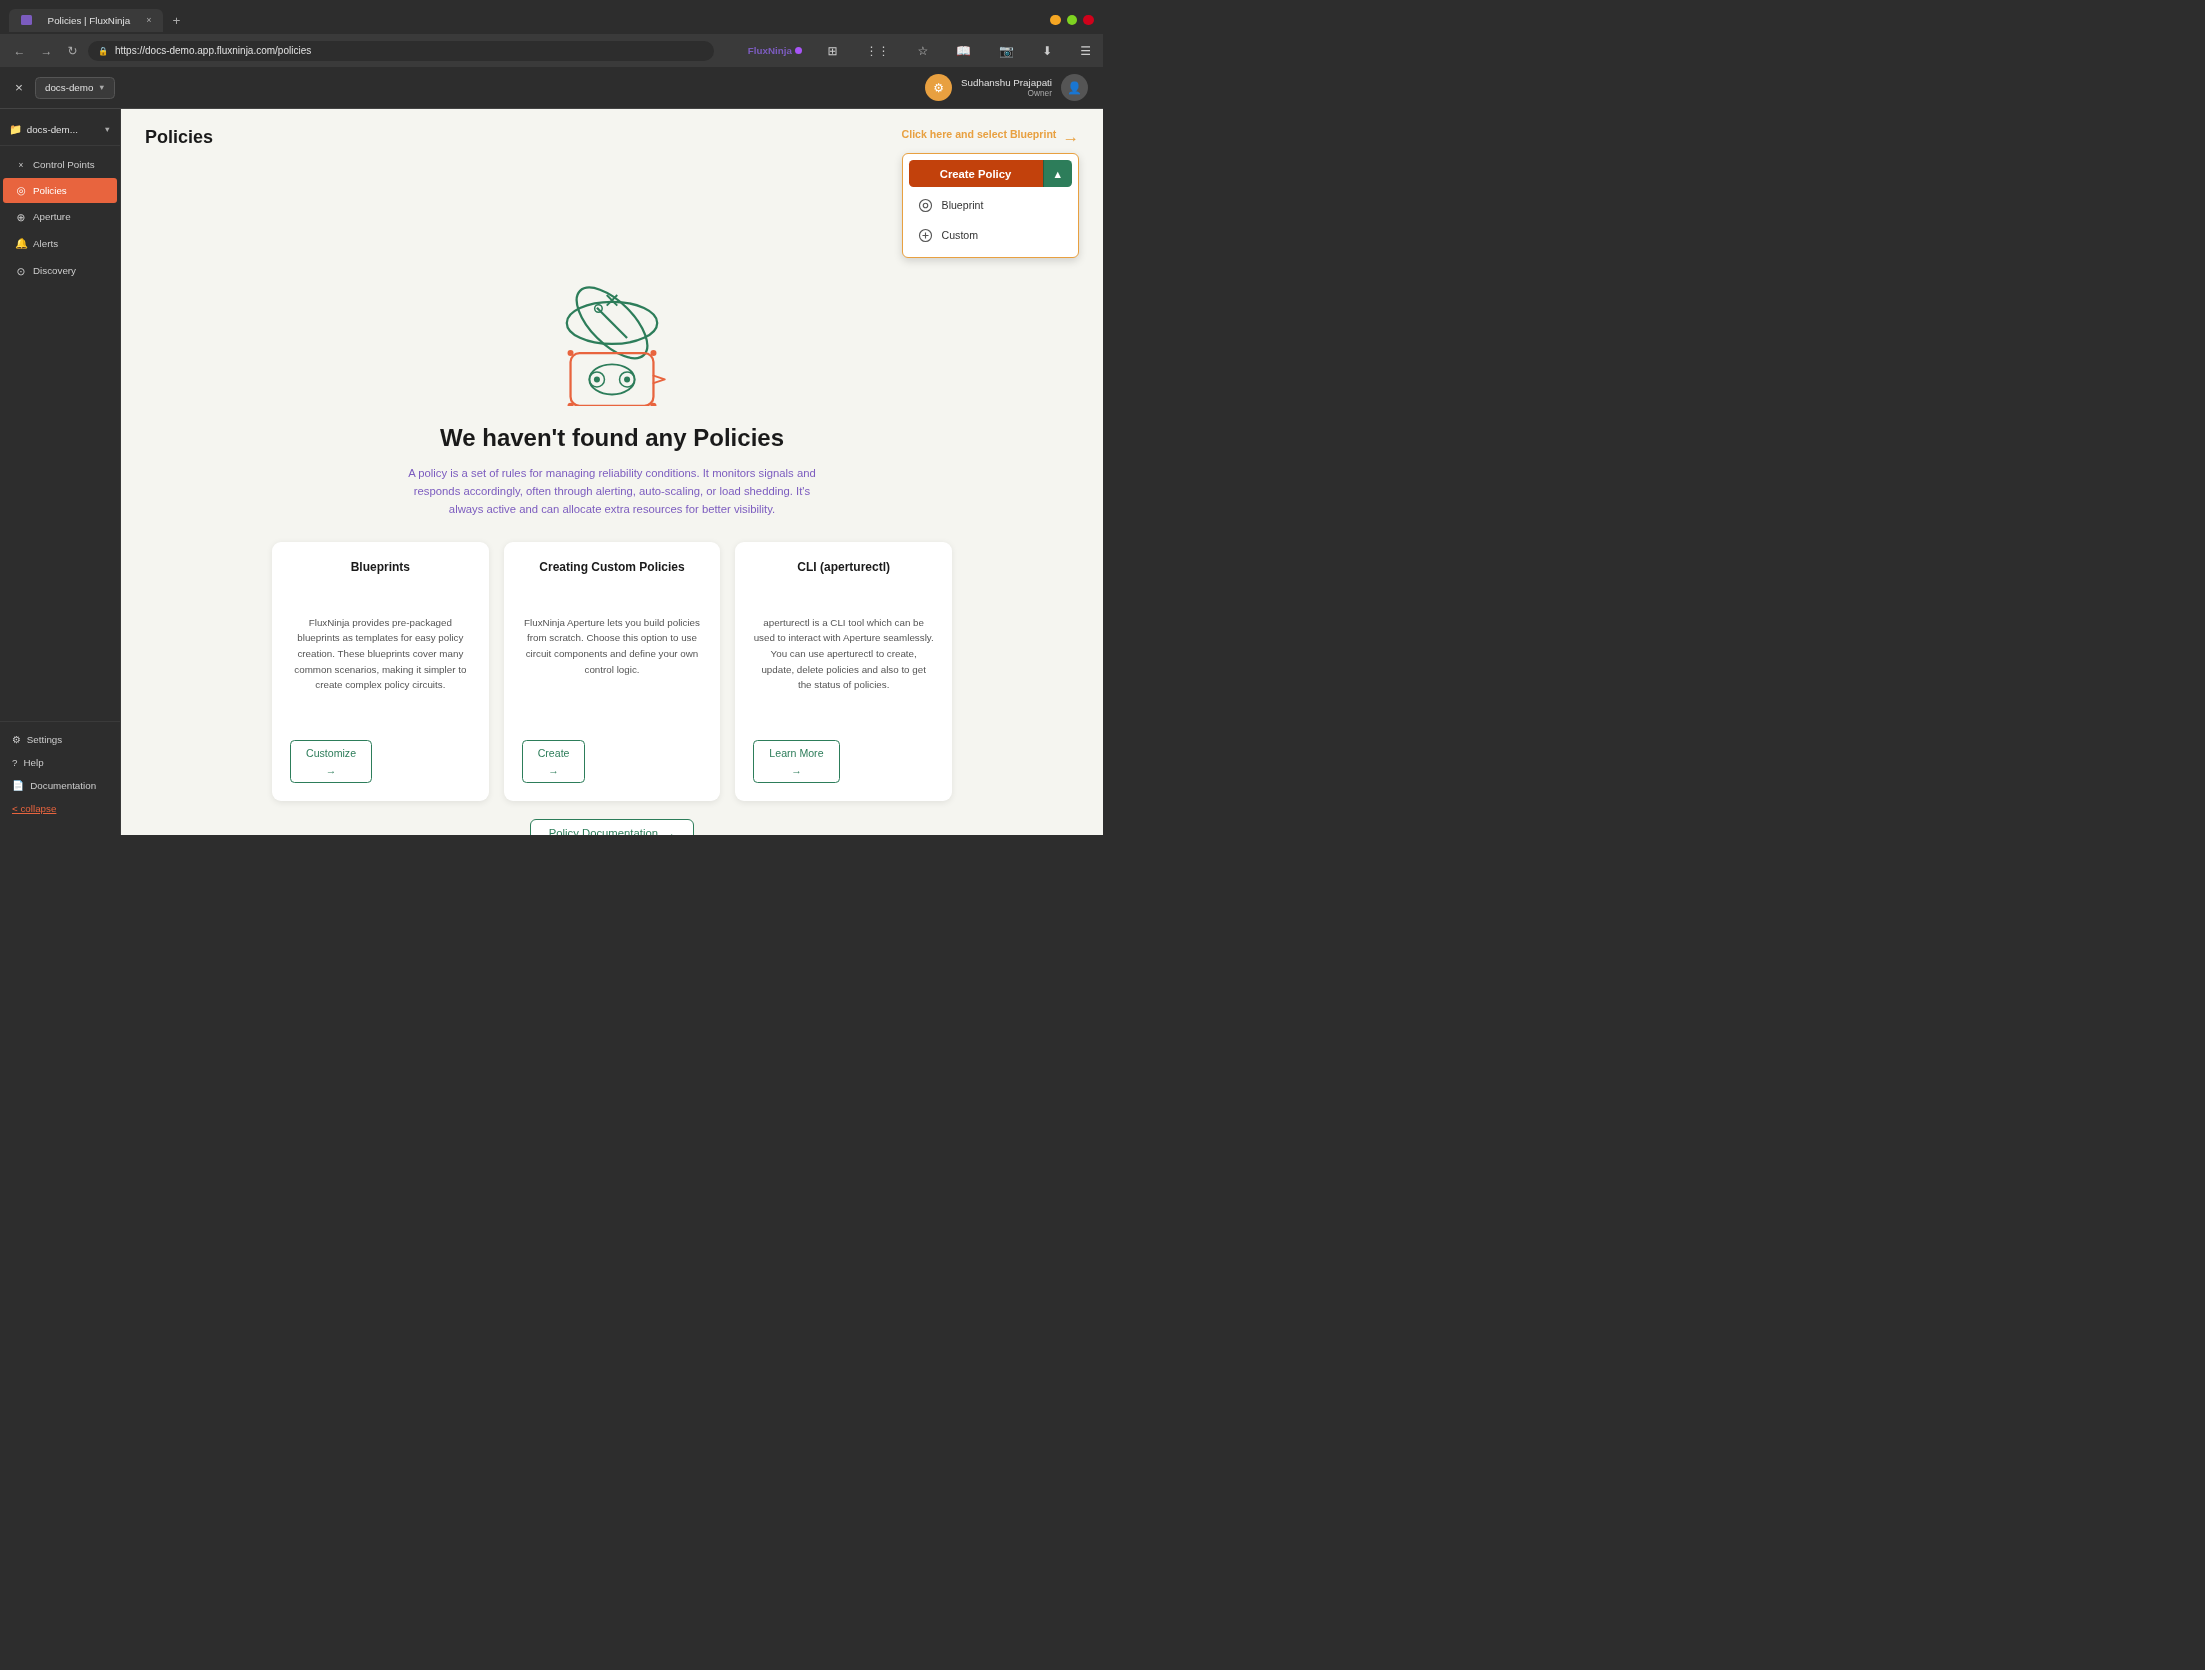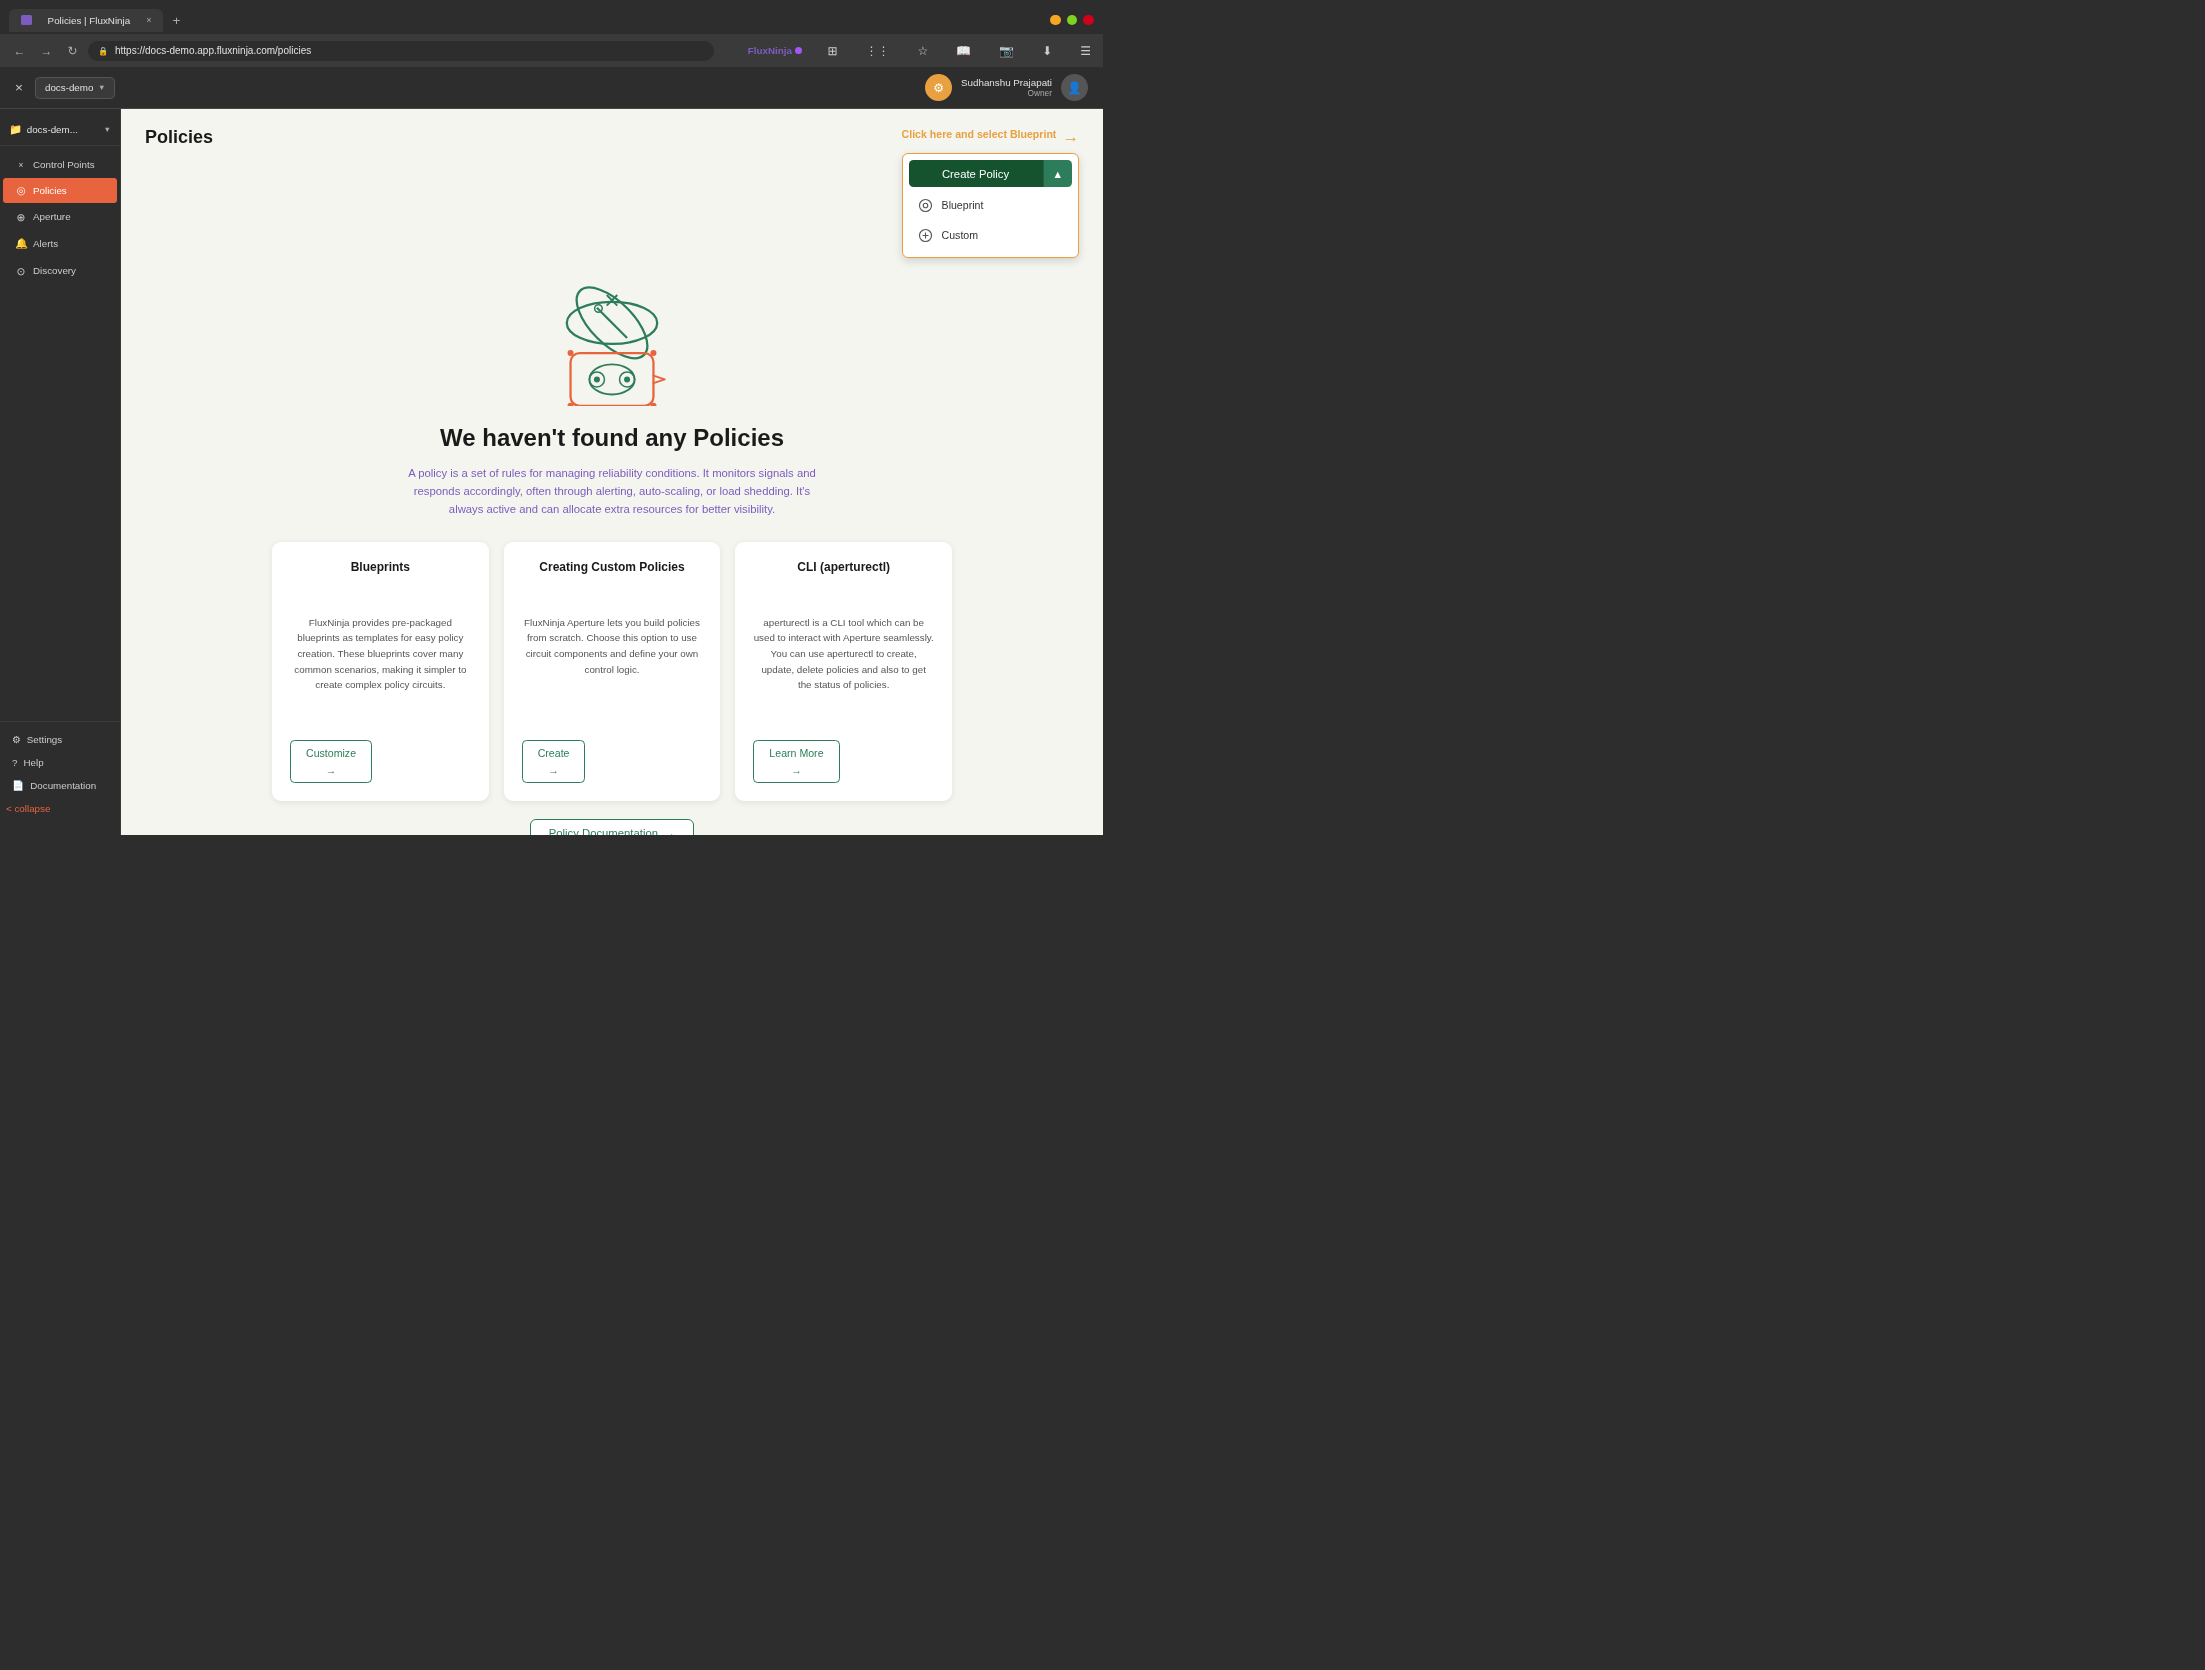--- a/index.html
+++ b/index.html
@@ -45,33 +45,33 @@
     .sidebar-workspace { padding: 4.5px 9px 9px; display: flex; align-items: center; gap: 4.5px; color: #e0e0e0; font-size: 9.8px; cursor: pointer; border-bottom: 0.8px solid #3a3a3a; margin-bottom: 6px; }
     .sidebar-folder-icon { color: #e8643e; font-size: 10.6px; }
     .sidebar-workspace-caret { color: #aaa; font-size: 7.6px; margin-left: auto; }
     .sidebar-nav { flex: 1; }
     .sidebar-item { display: flex; align-items: center; gap: 6px; padding: 6.8px 12px; color: #ccc; font-size: 9.8px; cursor: pointer; border-radius: 3px; margin: 0.8px 3px; }
     .sidebar-item.active { background: #e8643e; color: white; }
     .sidebar-item .item-icon { font-size: 10.6px; width: 12px; text-align: center; }
     .sidebar-item .item-x { font-size: 8.3px; }
     .sidebar-bottom { padding: 6px 0; border-top: 0.8px solid #3a3a3a; }
     .sidebar-bottom-item { display: flex; align-items: center; gap: 6px; padding: 6px 12px; color: #ccc; font-size: 9.8px; cursor: pointer; }
-    .sidebar-collapse { color: #e8643e; font-size: 9.8px; padding: 6px 6px; cursor: pointer; display: flex; align-items: flex-end; gap: 3px; }
+    .sidebar-collapse { color: #e8643e; font-size: 9.8px; padding: 6px 12px; cursor: pointer; display: flex; align-items: flex-end; gap: 3px; text-decoration: underline; }
 
     
     .main-content { flex: 1; background: #f5f5f0; overflow-y: auto; position: relative; }
     .main-header { padding: 18px 24px 12px; display: flex; align-items: flex-start; justify-content: space-between; }
     .page-title { font-size: 18px; font-weight: 600; color: #1a1a1a; }
 
     
     .create-policy-area { position: relative; }
     .create-policy-hint { color: #e8a040; font-weight: 600; font-size: 10.6px; display: flex; align-items: center; gap: 6px; margin-bottom: 6px; }
     .dropdown-container { border: 1.5px solid #e8a040; border-radius: 6px; background: white; padding: 6px; min-width: 151px; box-shadow: 0 3px 9px rgba(0,0,0,0.15); }
     .create-policy-btn-row { display: flex; align-items: center; margin-bottom: 3px; }
-    .create-policy-btn { background: #14532d; color: white; border: none; padding: 7.6px 15px; font-size: 11.3px; font-weight: 400; border-radius: 4.5px 0 0 4.5px; cursor: pointer; flex: 1; }
+    .create-policy-btn { background: #c2410c; color: white; border: none; padding: 7.6px 15px; font-size: 11.3px; font-weight: 700; border-radius: 4.5px 0 0 4.5px; cursor: pointer; flex: 1; }
     .create-policy-chevron { background: #2d7d5a; color: white; border: none; padding: 7.6px 9px; font-size: 10.6px; border-radius: 0 4.5px 4.5px 0; cursor: pointer; border-left: 0.8px solid #245f44; }
     .dropdown-menu { background: white; border-radius: 3px; }
     .dropdown-item { display: flex; align-items: center; gap: 9px; padding: 7.6px 9px; cursor: pointer; font-size: 10.6px; color: #333; border-radius: 3px; }
     .dropdown-item-icon { width: 15px; height: 15px; display: flex; align-items: center; justify-content: center; }
 
     
     .center-content { text-align: center; padding: 15px 30px 23px; }
     .hero-illustration { margin: 0 auto 18px; width: 196px; height: 121px; position: relative; }
     .empty-title { font-size: 24px; font-weight: 600; color: #1a1a1a; margin-bottom: 12px; }
     .empty-description { font-size: 11.3px; color: #7c5cbf; max-width: 423px; margin: 0 auto 24px; line-height: 1.6; }

